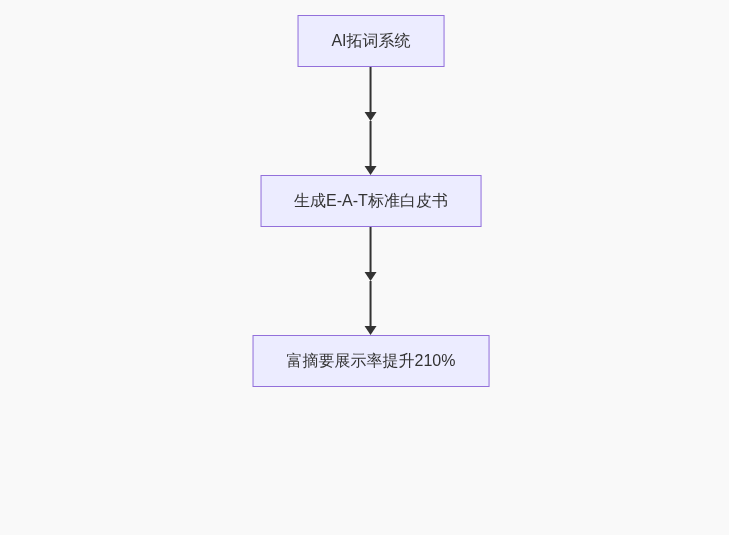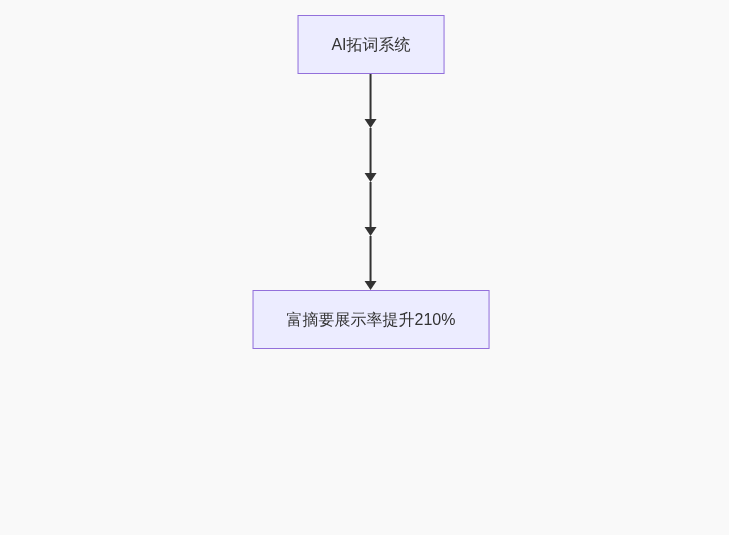--- a/index.html
+++ b/index.html
@@ -22,21 +22,21 @@
     position: absolute;
     top: 15px;
     left: 371px;
     transform: translateX(-50%);
     display: flex;
     flex-direction: column;
     align-items: center;
   }
   .node {
     box-sizing: border-box;
-    height: 59px;
+    height: 52px;
     padding: 8px 33px;
     background: var(--node-fill);
     border: 1px solid var(--node-border);
     color: var(--text);
     font-size: 16px;
     line-height: 1;
     display: flex;
     align-items: center;
     justify-content: center;
     white-space: nowrap;
@@ -80,20 +80,23 @@
     <div class="line"></div>
     <div class="head"></div>
   </div>
 
 
   <div class="arrow">
     <div class="line"></div>
     <div class="head"></div>
   </div>
 
+  <div class="node">
+    <span>生成E-A-T标准白皮书</span>
+  </div>
 
   <div class="arrow">
     <div class="line"></div>
     <div class="head"></div>
   </div>
 
 
   <div class="arrow">
     <div class="line"></div>
     <div class="head"></div>

